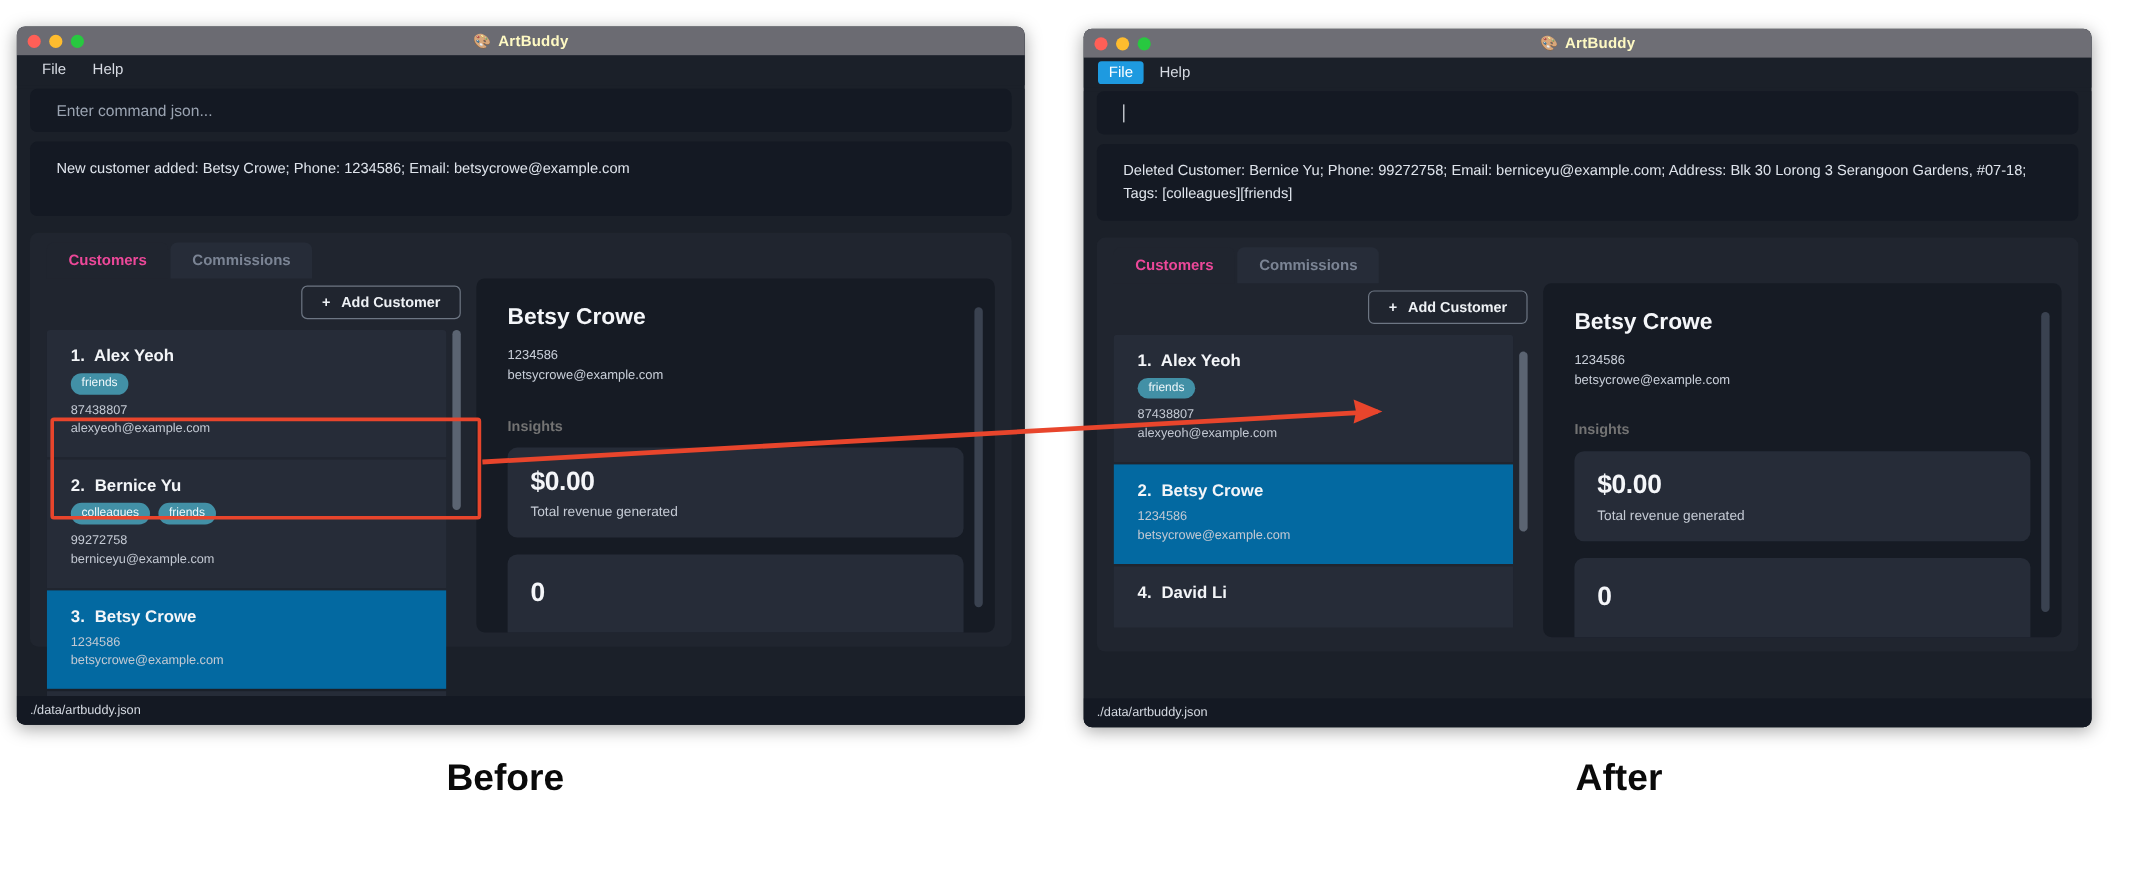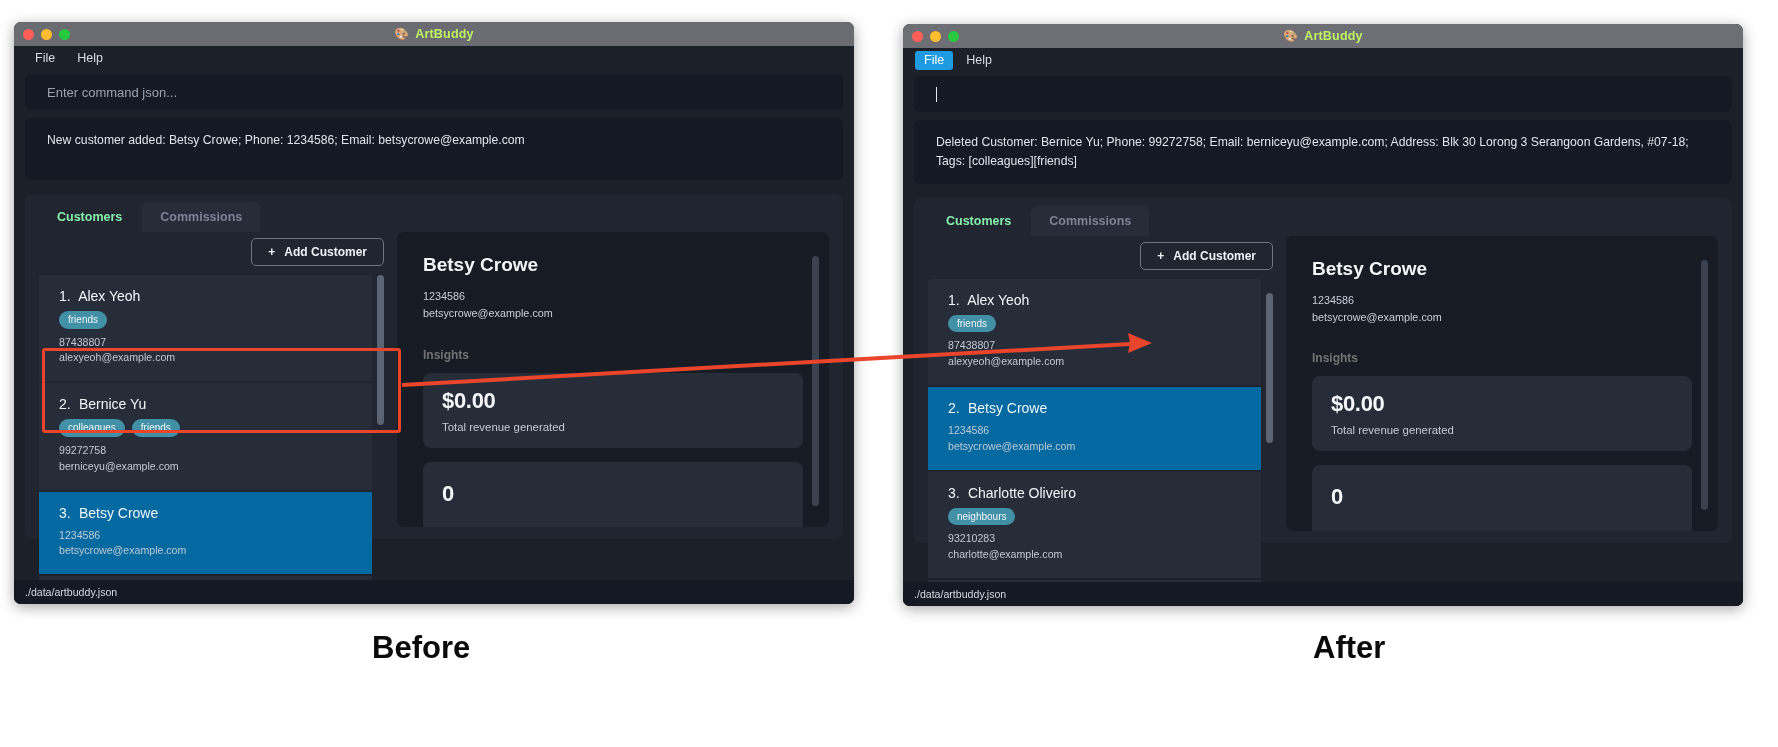--- a/index.html
+++ b/index.html
@@ -29,21 +29,21 @@
   }
   .win-after .titlebar { background: #6e6e75; }
   .traffic { display: flex; gap: 7px; align-items: center; }
   .dot { width: 11px; height: 11px; border-radius: 50%; display:block; }
   .dot.red { background:#ff5f57; } .dot.yellow { background:#febc2e; } .dot.green { background:#28c840; }
   .title-center {
     position: absolute; left: 0; right: 0; top: 0; bottom: 0;
     display: flex; align-items: center; justify-content: center;
     gap: 6px; pointer-events: none;
   }
-  .title-text { color: #bef264; font-size: 12.5px; font-weight: bold; letter-spacing: .2px; }
+  .title-text { color: #fef9c3; font-size: 12.5px; font-weight: bold; letter-spacing: .2px; }
   .palette-ico { font-size: 12px; line-height: 1; filter: saturate(.6); }
 
   
   .menubar {
     height: 25px; background: #1b2029;
     display: flex; align-items: center; gap: 4px;
     padding: 0 12px;
   }
   .menu-item {
     font-size: 12.5px; color: #d7dbe3;
@@ -81,21 +81,21 @@
     position: relative;
     padding: 0;
   }
   .tabs { display: flex; padding: 8px 14px 0 14px; gap: 2px; }
   .tab {
     font-size: 12.5px; font-weight: bold;
     padding: 8px 18px 8px 18px;
     border-radius: 6px 6px 0 0;
     color: #7b8494; background: #262c38;
   }
-  .tab.selected { color: #86efac; background: #20252f; }
+  .tab.selected { color: #ec4899; background: #20252f; }
 
   .panes { display: flex; gap: 13px; padding: 0 14px 14px 14px; height: calc(100% - 36px); }
   .left-pane { flex: 0 0 345px; display: flex; flex-direction: column; }
   .right-pane {
     flex: 1; background: #161b24; border-radius: 7px;
     padding: 22px 26px; position: relative; overflow: hidden;
   }
 
   .addrow { display: flex; justify-content: flex-end; padding: 6px 0 9px 0; }
   .add-btn {
@@ -111,21 +111,21 @@
   .list {
     flex: 1; overflow: hidden; border-radius: 3px;
     display: flex; flex-direction: column; gap: 2px;
   }
   .cust {
     background: #262c38; padding: 13px 20px 15px 20px;
     position: relative;
   }
   .cust.sel { background: #0369a1; }
   .cust .nm {
-    font-size: 14px; font-weight: normal; color: #f3f5f8; margin-bottom: 7px;
+    font-size: 14px; font-weight: bold; color: #f3f5f8; margin-bottom: 7px;
   }
   .cust .nm .idx { display: inline-block; min-width: 16px; }
   .tags { display: flex; gap: 7px; margin-bottom: 6px; }
   .tag {
     background: #4290a6; color: #eef7fa;
     font-size: 10px; border-radius: 9px;
     padding: 2px 9px; line-height: 1.35;
   }
   .cust .ph, .cust .em { font-size: 10.6px; color: #c3c9d3; line-height: 1.5; }
 
@@ -359,31 +359,20 @@
 
                 <div class="cust sel">
                   <div class="nm">
                     <span class="idx">2.</span>
                     <span>Betsy Crowe</span>
                   </div>
                   <div class="ph">1234586</div>
                   <div class="em">betsycrowe@example.com</div>
                 </div>
 
-                <div class="cust">
-                  <div class="nm">
-                    <span class="idx">3.</span>
-                    <span>Charlotte Oliveiro</span>
-                  </div>
-                  <div class="tags">
-                    <span class="tag">neighbours</span>
-                  </div>
-                  <div class="ph">93210283</div>
-                  <div class="em">charlotte@example.com</div>
-                </div>
 
                 <div class="cust">
                   <div class="nm">
                     <span class="idx">4.</span>
                     <span>David Li</span>
                   </div>
                 </div>
 
               </div>
               <div class="scrollbar">

